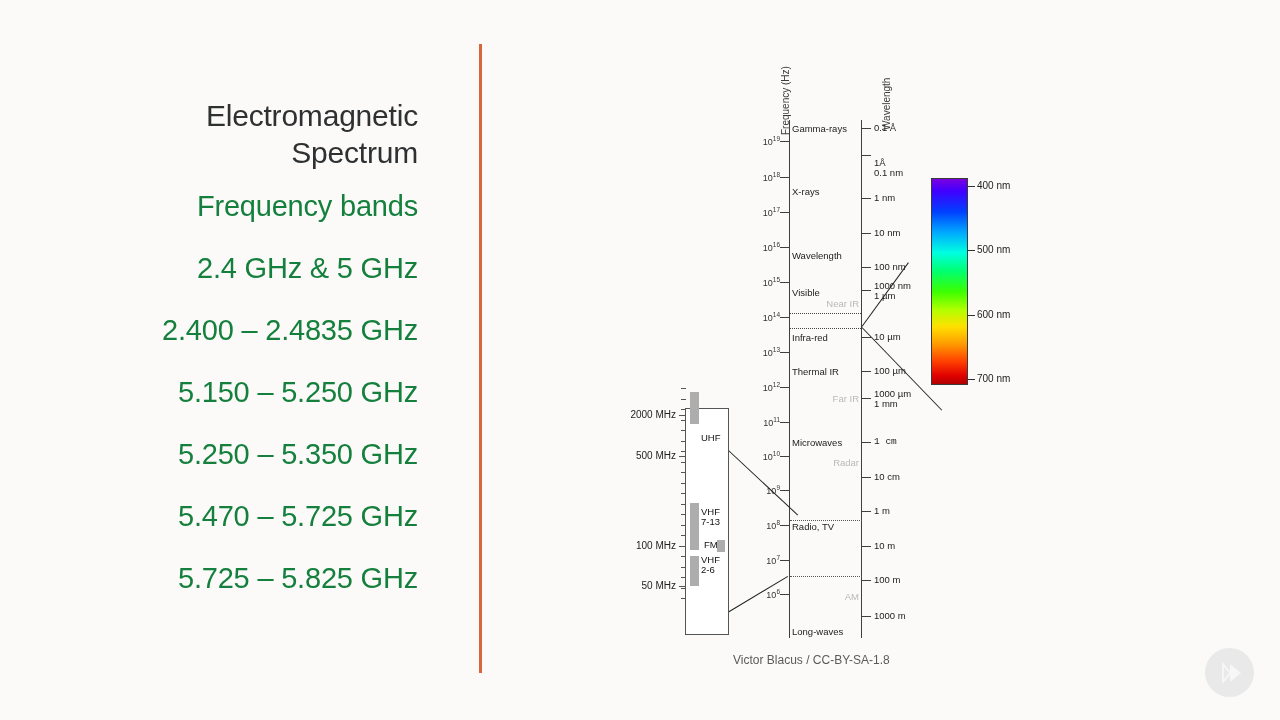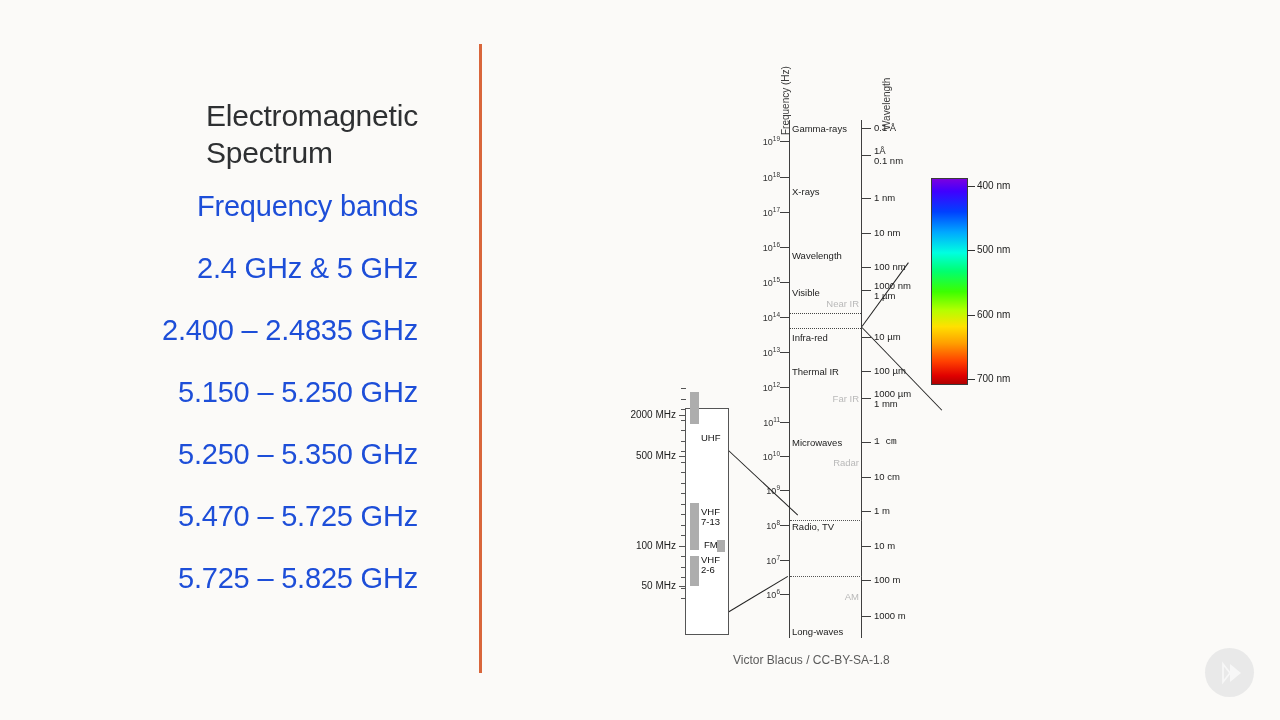--- a/index.html
+++ b/index.html
@@ -11,25 +11,25 @@
   }
   
   #left-panel{
     position:absolute;left:0;top:0;width:460px;height:720px;
     display:flex;flex-direction:column;justify-content:center;
     align-items:flex-end;
     padding-right:42px;box-sizing:border-box;
   }
   .headline{
     color:#2e3032;font-size:30px;font-weight:400;line-height:37px;
-    text-align:left;letter-spacing:-0.2px;white-space:pre-line;
+    text-align:right;letter-spacing:-0.2px;white-space:pre-line;
     margin:0 0 18px 0;
   }
   .bullet{
-    color:#1d4ed8;font-size:29px;font-weight:400;line-height:34px;
+    color:#15803d;font-size:29px;font-weight:400;line-height:34px;
     text-align:right;letter-spacing:-0.2px;margin:0 0 28px 0;white-space:nowrap;
   }
   .bullet.accent{color:#dd5c33;}
   .bullet.last{margin-bottom:0;}
 
   #divider{
     position:absolute;left:479px;top:44px;width:3px;height:629px;
     background:#d9663b;
   }
 
@@ -151,21 +151,21 @@
       <div class="band-label sub" style="left: 196px; width: 63px; text-align: right; top: 427px;">Radar</div>
       <div class="band-label" style="left: 192px; top: 491px;">Radio, TV</div>
       <div class="band-label sub" style="left: 196px; width: 63px; text-align: right; top: 561px;">AM</div>
       <div class="band-label" style="left: 192px; top: 596px;">Long-waves</div>
     </div>
 
   <div id="wl-ticks">
       <div class="tick" style="left: 262px; width: 9px; top: 98px;"></div>
       <div class="wl-label" style="left: 274px; top: 93px;">0.1 Å</div>
       <div class="tick" style="left: 262px; width: 9px; top: 125px;"></div>
-      <div class="wl-label" style="left: 274px; top: 116px;">1Å<br>0.1 nm</div>
+      <div class="wl-label" style="left: 274px; top: 128px;">1Å<br>0.1 nm</div>
       <div class="tick" style="left: 262px; width: 9px; top: 168px;"></div>
       <div class="wl-label" style="left: 274px; top: 163px;">1 nm</div>
       <div class="tick" style="left: 262px; width: 9px; top: 203px;"></div>
       <div class="wl-label" style="left: 274px; top: 198px;">10 nm</div>
       <div class="tick" style="left: 262px; width: 9px; top: 237px;"></div>
       <div class="wl-label" style="left: 274px; top: 232px;">100 nm</div>
       <div class="tick" style="left: 262px; width: 9px; top: 260px;"></div>
       <div class="wl-label" style="left: 274px; top: 251px;">1000 nm<br>1 µm</div>
       <div class="tick" style="left: 262px; width: 9px; top: 307px;"></div>
       <div class="wl-label" style="left: 274px; top: 302px;">10 µm</div>

